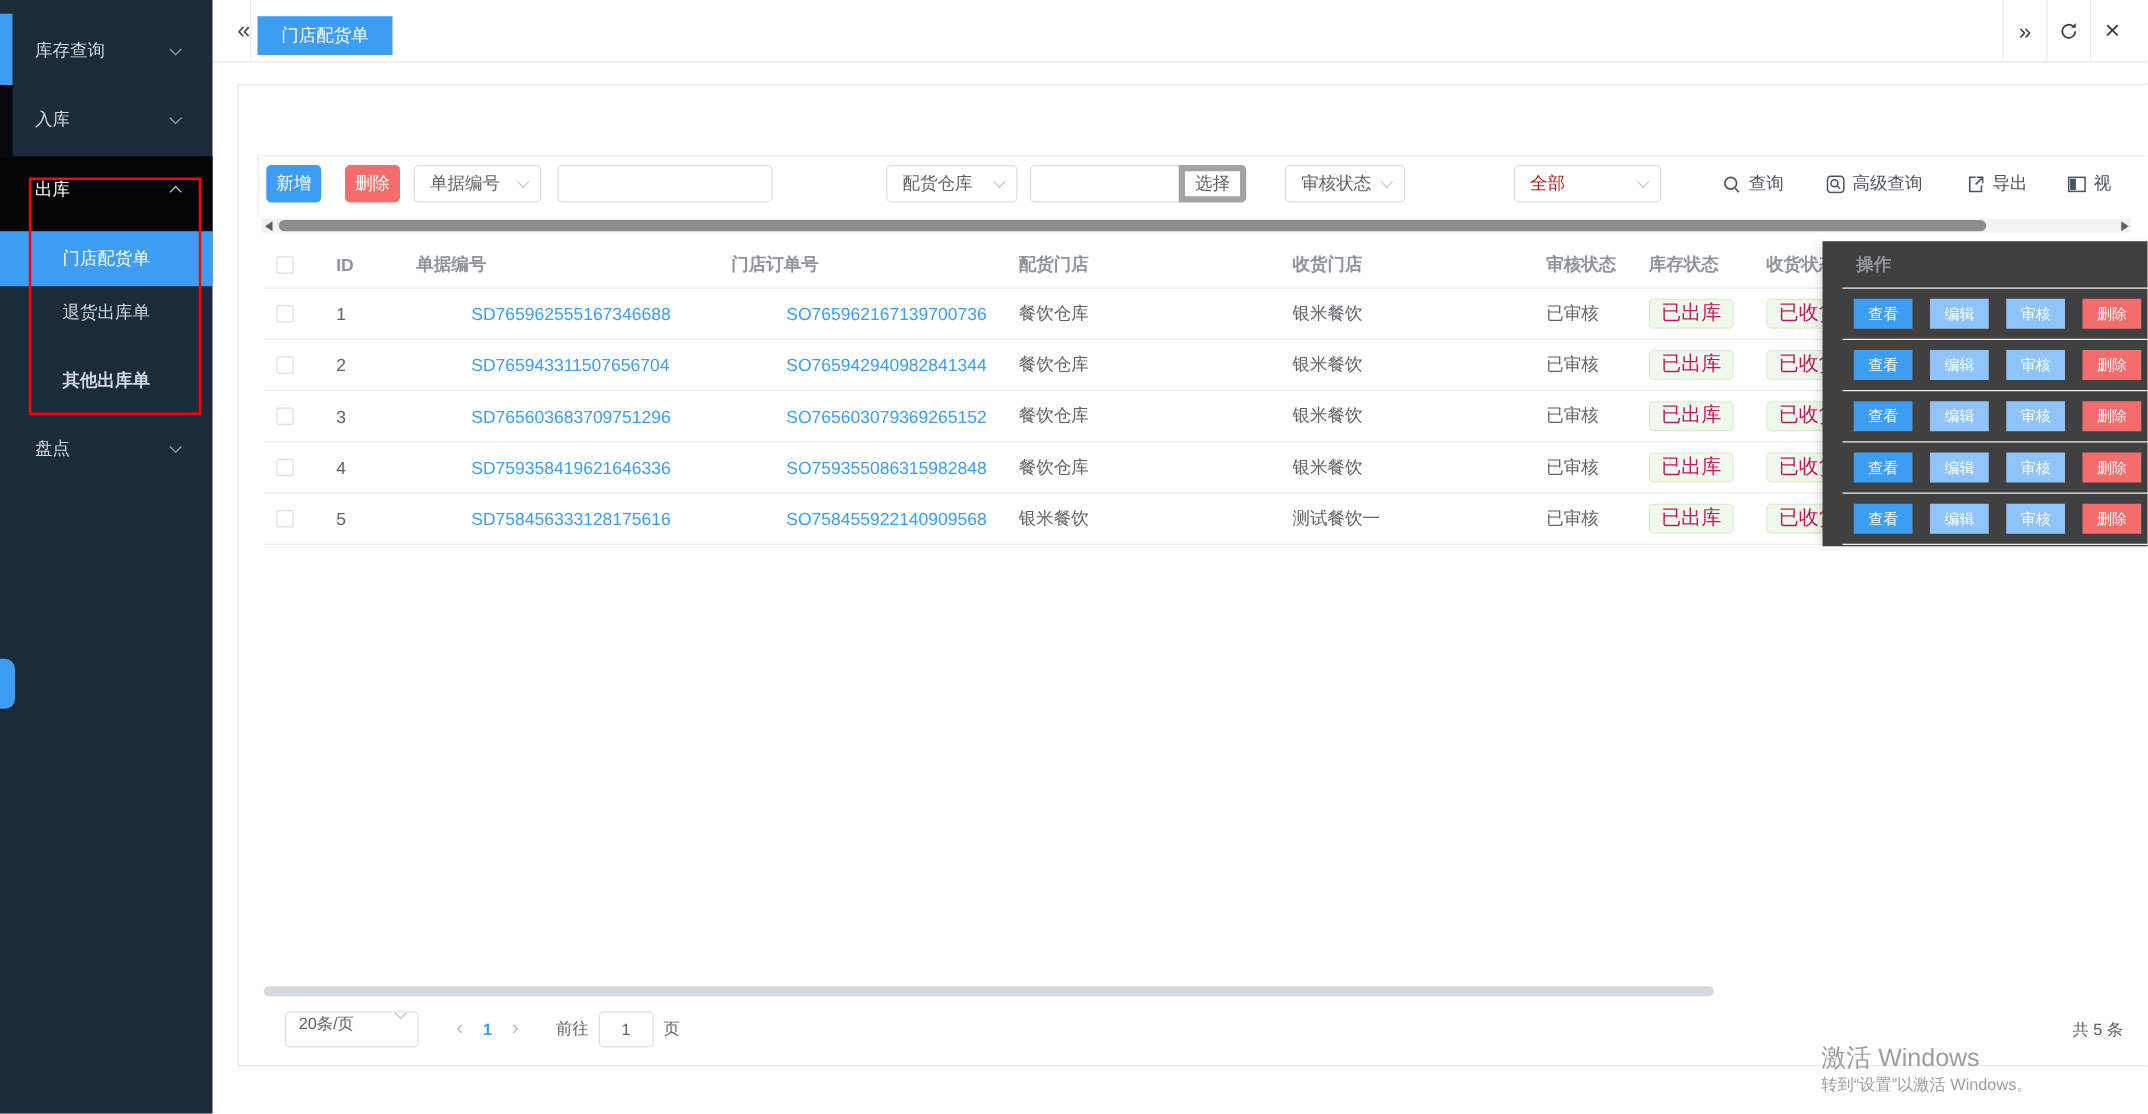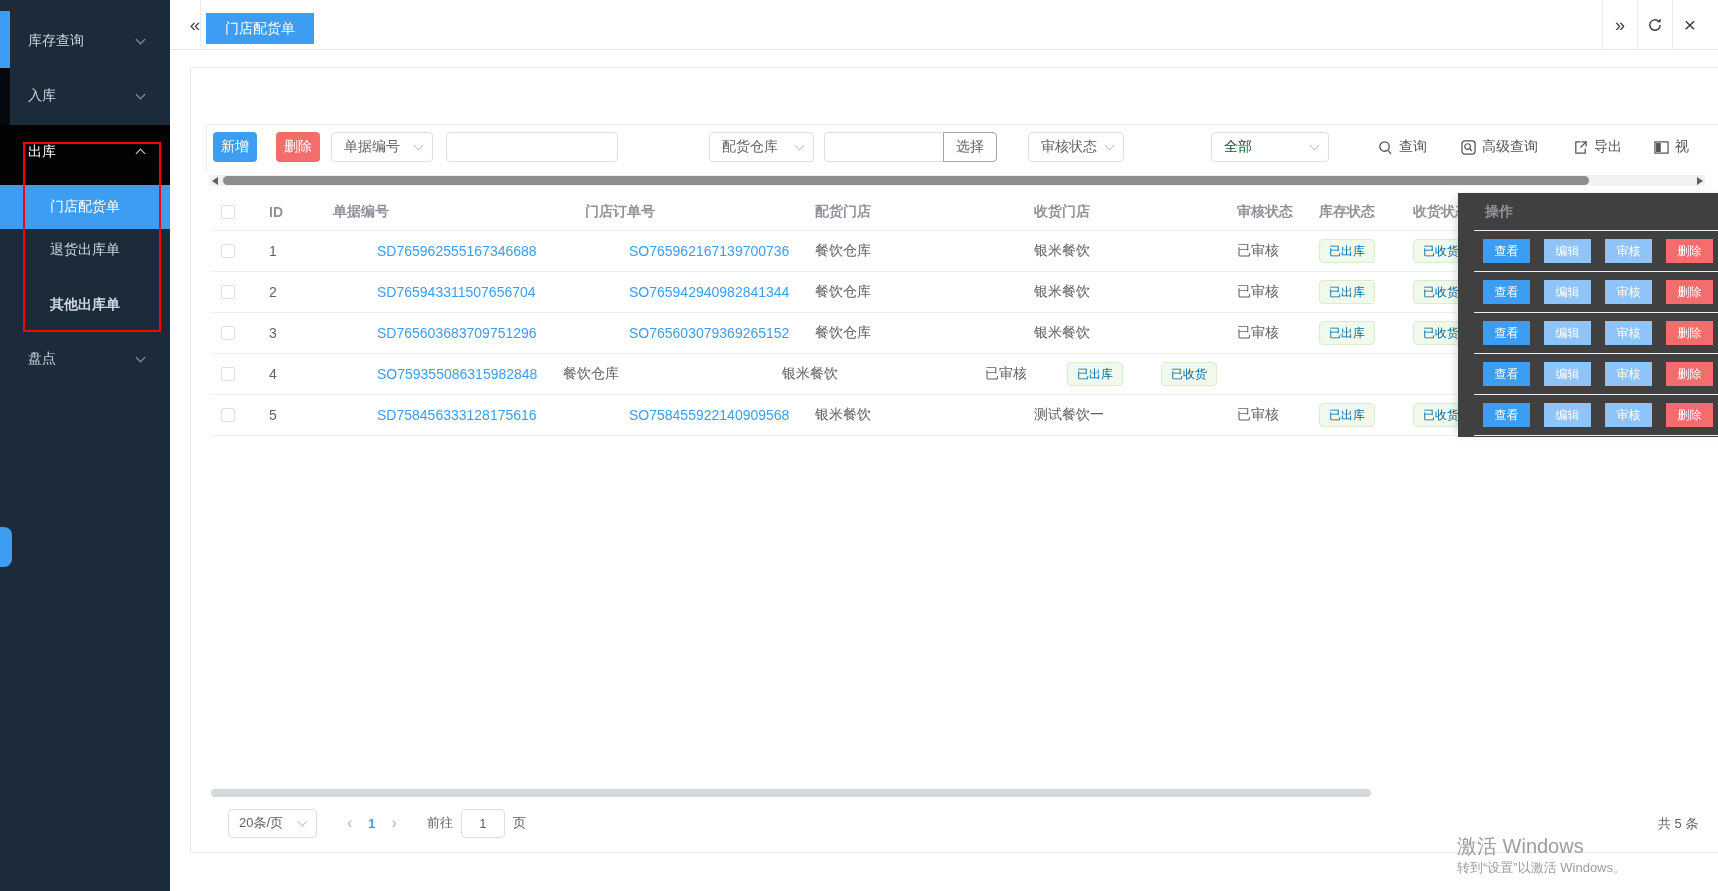--- a/index.html
+++ b/index.html
@@ -50,21 +50,21 @@
   .filter-edge-left { position:absolute; left:15px; top:56px; width:1px; height:48px; background:#ebeef5; }
   .btn { position:absolute; top:64px; height:30px; border-radius:4px; color:#fff; font-size:14px;
     display:flex; align-items:center; justify-content:center; cursor:pointer; border:none; }
   .btn-blue { background:#3d9df3; }
   .btn-red { background:#f56c6c; }
   .ctl { position:absolute; top:64px; height:30px; border:1px solid #dcdfe6; border-radius:4px;
     background:#fff; display:flex; align-items:center; padding-left:12px; font-size:14px; color:#606266;
     cursor:pointer; }
   .ctl .sel-chev { position:absolute; right:10px; width:7px; height:7px; border-right:1.3px solid #c0c4cc;
     border-bottom:1.3px solid #c0c4cc; transform:rotate(45deg); margin-top:-3px; }
-  .ctl.placeholder { color:#14532d; }
+  .ctl.placeholder { color:#b91c1c; }
   .tool-link { position:absolute; top:64px; height:30px; display:flex; align-items:center; gap:6px;
     font-size:14px; color:#4e5358; cursor:pointer; }
   .tool-link svg { display:block; }
   
   .hscroll-top { position:absolute; left:18px; top:107px; width:1496px; height:11px; background:#f2f2f2; }
   .hs-arrow { position:absolute; top:0; width:11px; height:11px; display:flex; align-items:center;
     justify-content:center; cursor:pointer; }
   .tri-left { width:0; height:0; border-top:4px solid transparent; border-bottom:4px solid transparent;
     border-right:6px solid #5f5f5f; }
   .tri-right { width:0; height:0; border-top:4px solid transparent; border-bottom:4px solid transparent;
@@ -77,38 +77,38 @@
   .table-area { position:absolute; left:20px; top:125px; width:1500px; }
   .trow { display:flex; width:1500px; height:41px; border-bottom:1px solid #ebeef5; align-items:center; }
   .trow.head { height:38px; color:#909399; font-weight:600; }
   .tc { flex:none; padding-left:14px; display:flex; align-items:center; height:100%; overflow:hidden;
     white-space:nowrap; }
   .c0{width:44px; padding-left:10px;} .c1{width:64px;} .c2{width:252px;} .c3{width:230px;}
   .c4{width:219px;} .c5{width:203px;} .c6{width:82px;} .c7{width:94px;} .c8{width:312px;}
   .checkbox { width:14px; height:14px; border:1px solid #dcdfe6; border-radius:2px; background:#fff;
     cursor:pointer; }
   .link { color:#3d9df3; cursor:pointer;margin-left:44px; }
-  .tag-green { display:inline-block; height:24px; line-height:22px; padding:0 9px; font-size:12px;
-    color:#0369a1; background:#f0f9eb; border:1px solid #dcedcf; border-radius:4px; }
+  .tag-green { display:inline-block; height:24px; line-height:22px; padding:0 9px; font-size:16px;
+    color:#be185d; background:#f0f9eb; border:1px solid #dcedcf; border-radius:4px; }
   
   .fixed-col { position:absolute; left:1267px; top:125px; width:309px; height:244px; background:#404040;
     box-shadow:-5px 0 8px -3px rgba(0,0,0,0.15); z-index:2;padding-left:16px; }
   .fc-head { height:38px; display:flex; align-items:center; padding-left:11px; color:#909399;
     font-weight:600; border-bottom:1px solid #ebeef5; }
   .fc-row { height:41px; display:flex; align-items:center; padding-left:9px; border-bottom:1px solid #ebeef5; }
   .abtn { width:47px; height:24px; margin-right:14px; border:none; color:#fff; font-size:12px;
     display:flex; align-items:center; justify-content:center; cursor:pointer; }
   .abtn.view { background:#3d9df3; }
   .abtn.lite { background:#8fc4fb; }
   .abtn.del  { background:#f56c6c; }
   
   .pager { position:absolute; left:37px; top:740px; height:30px; display:flex; align-items:center;
     font-size:13px; color:#606266; }
-  .size-select { position:relative; width:89px; height:29px; border:1px solid #dcdfe6; border-radius:4px;
-    display:flex; align-items:center; padding-left:10px; cursor:pointer; }
+  .size-select { position:relative; width:107px; height:29px; border:1px solid #dcdfe6; border-radius:4px;
+    display:flex; padding-left:10px; cursor:pointer; }
   .size-select .sel-chev { position:absolute; right:10px; width:7px; height:7px;
     border-right:1.3px solid #c0c4cc; border-bottom:1.3px solid #c0c4cc; transform:rotate(45deg);
     margin-top:-3px; }
   .pg-arrow { color:#b4b7bc; font-size:16px; padding:0 12px; cursor:pointer; }
   .pg-num { color:#3d9df3; font-weight:bold; padding:0 4px; cursor:pointer; }
   .goto-label { margin-left:18px; }
   .goto-input { width:44px; height:29px; border:1px solid #dcdfe6; border-radius:4px; text-align:center;
     margin:0 8px; font-size:13px; color:#606266; font-family:inherit; }
   .total { position:absolute; left:1467px; top:747px; font-size:13px; color:#606266; }
   
@@ -188,21 +188,21 @@
     <span>单据编号</span>
     <i class="sel-chev"></i>
   </div>
   <input class="txt-input" style="left: 255px; width: 172px;">
 
   <div class="ctl" style="left:518px; width:105px;">
     <span>配货仓库</span>
     <i class="sel-chev"></i>
   </div>
   <input class="txt-input" style="left: 633px; width: 120px; border-radius: 4px 0px 0px 4px;">
-  <button class="btn" style="left:752px; width:54px; background:#fff; border:1px solid #a3a3a3; color:#606266; border-radius:0 4px 4px 0;">选择</button>
+  <button class="btn" style="left:752px; width:54px; background:#fff; border:5px solid #a3a3a3; color:#606266; border-radius:0 4px 4px 0;">选择</button>
 
   <div class="ctl" style="left:837px; width:96px;">
     <span>审核状态</span>
     <i class="sel-chev"></i>
   </div>
   <div class="ctl placeholder" style="left:1020px; width:118px;">
     <span>全部</span>
     <i class="sel-chev"></i>
   </div>
 
@@ -326,20 +326,23 @@
       <div class="tc c8">
           <span class="tag-green">已收货</span>
         </div>
     </div>
 
     <div class="trow">
       <div class="tc c0">
           <span class="checkbox"></span>
         </div>
       <div class="tc c1">4</div>
+      <div class="tc c2">
+          <span class="link">SD759358419621646336</span>
+        </div>
       <div class="tc c3">
           <span class="link">SO759355086315982848</span>
         </div>
       <div class="tc c4">餐饮仓库</div>
       <div class="tc c5">银米餐饮</div>
       <div class="tc c6">已审核</div>
       <div class="tc c7">
           <span class="tag-green">已出库</span>
         </div>
       <div class="tc c8">

